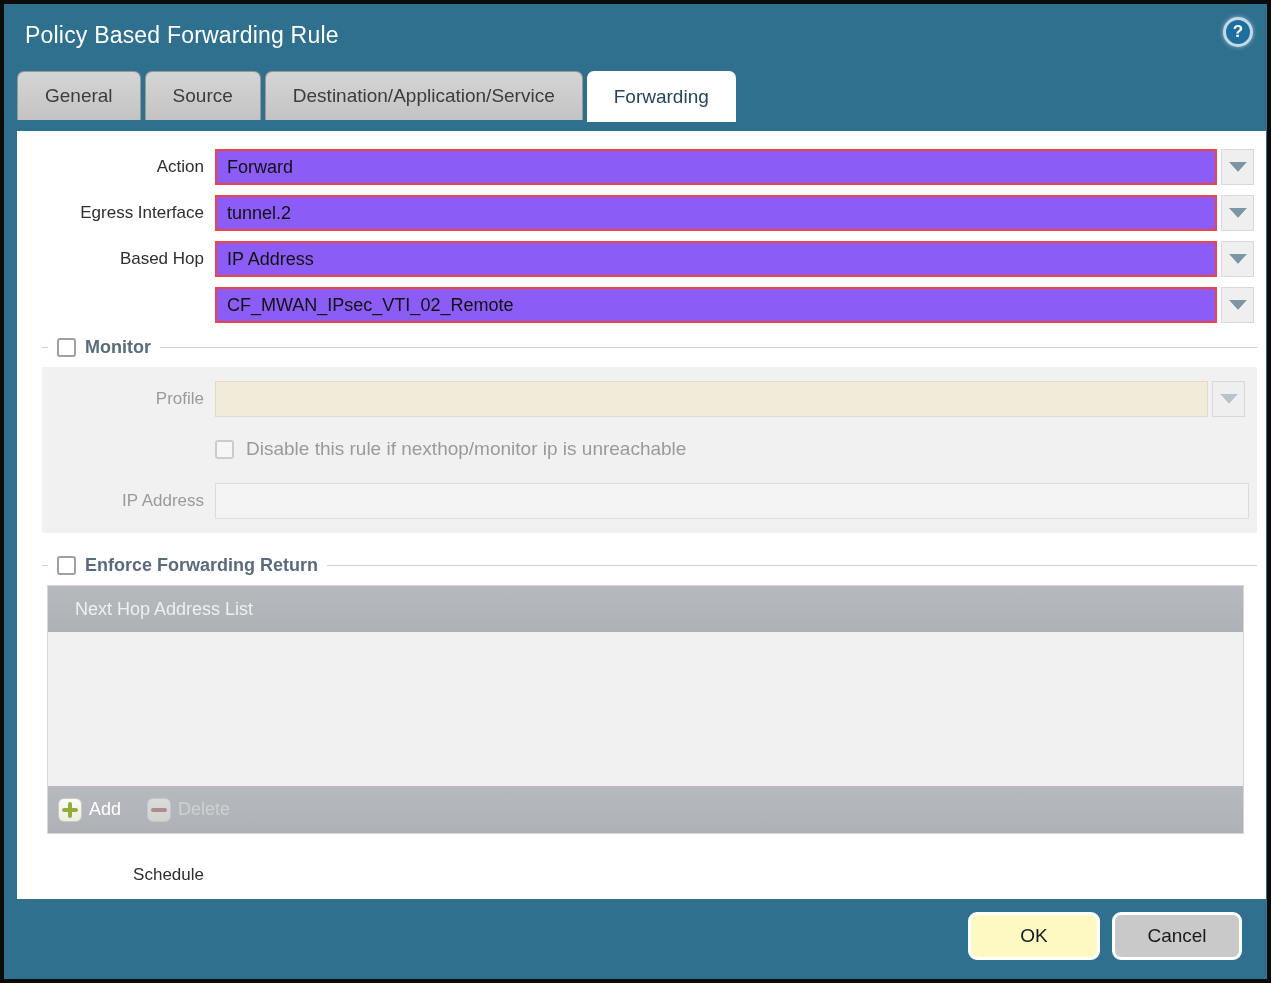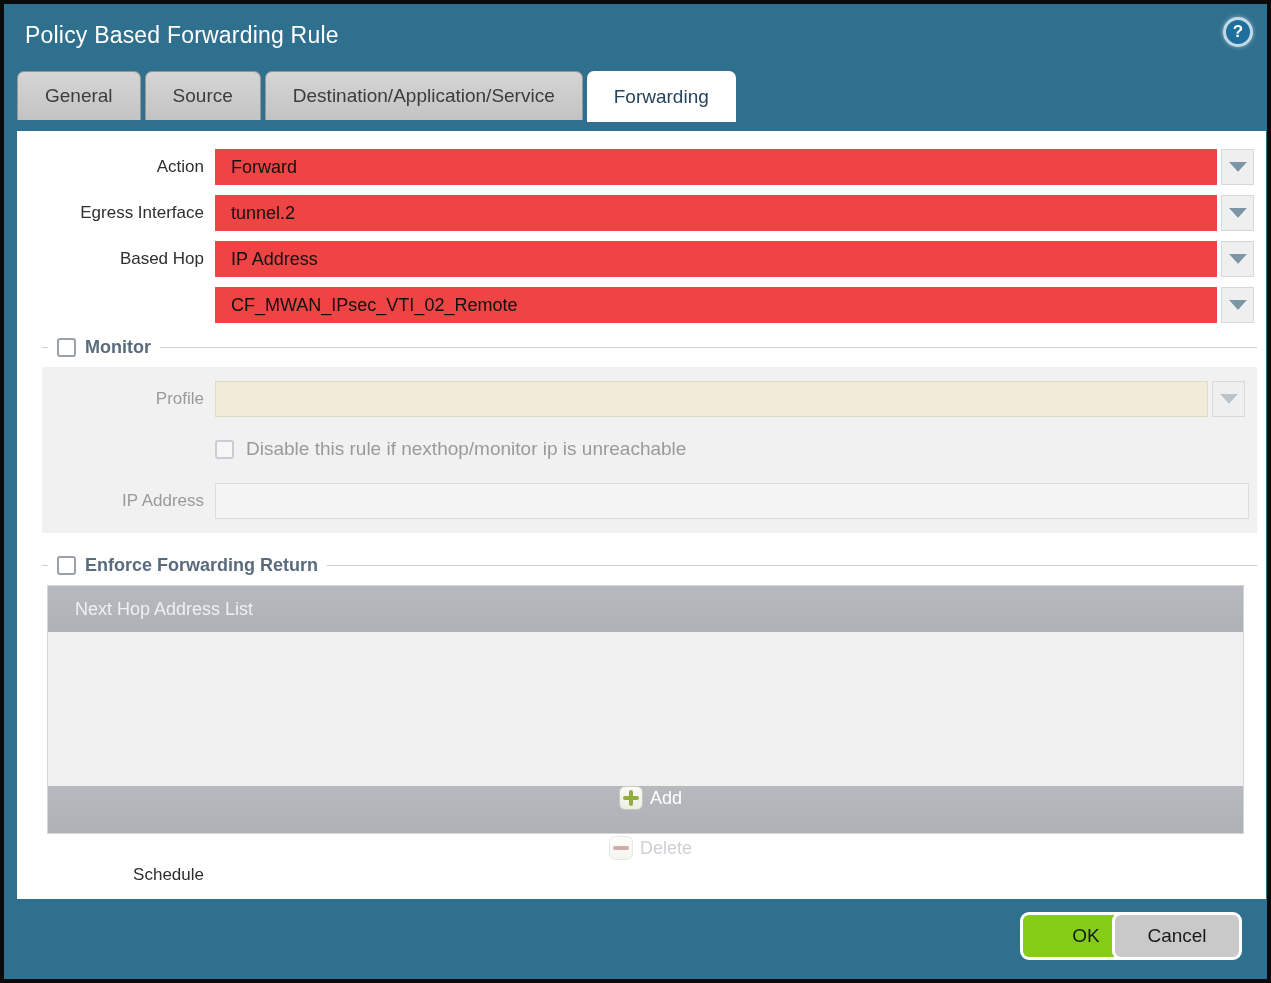--- a/index.html
+++ b/index.html
@@ -101,22 +101,22 @@
     white-space: nowrap;
   }
   .field-wrap {
     flex: 1;
     display: flex;
     align-items: stretch;
     height: 36px;
   }
   .field {
     flex: 1;
-    border: 6px solid #ef4444;
-    background: #ef4444;
+    border: 2px solid #ef4444;
+    background: #8b5cf6;
     font-size: 18px;
     color: #111111;
     padding: 0 10px;
     display: flex;
     align-items: center;
     white-space: nowrap;
     overflow: hidden;
   }
   .drop-btn {
     flex: 0 0 33px;
@@ -231,21 +231,20 @@
     height: 154px;
     background: #f0f0f1;
   }
   .nh-footer {
     height: 47px;
     background: linear-gradient(#b6babe, #aeb2b6);
     display: flex;
     align-items: center;
     padding-left: 10px;
     gap: 26px;
-    flex-direction: column;
   }
   .tbl-btn {
     display: flex;
     align-items: center;
     gap: 7px;
     cursor: pointer;
   }
   .tbl-btn.disabled { cursor: default; }
   .tbl-btn .label { font-size: 18px; color: #ffffff; }
   .tbl-btn.disabled .label { color: #cdd1d4; }
@@ -269,22 +268,22 @@
     border-radius: 9px;
     border: 3px solid #ffffff;
     font-size: 19px;
     color: #101c24;
     display: flex;
     align-items: center;
     justify-content: center;
     cursor: pointer;
   }
   .btn-ok {
-    left: 1016px; top: 908px; width: 132px;
-    background: #84cc16;
+    left: 964px; top: 908px; width: 132px;
+    background: #fef9c3;
   }
   .btn-cancel {
     left: 1108px; top: 908px; width: 130px;
     background: #c9c9c9;
     color: #1a1a1a;
   }
 </style>
 </head>
 <body>
 

